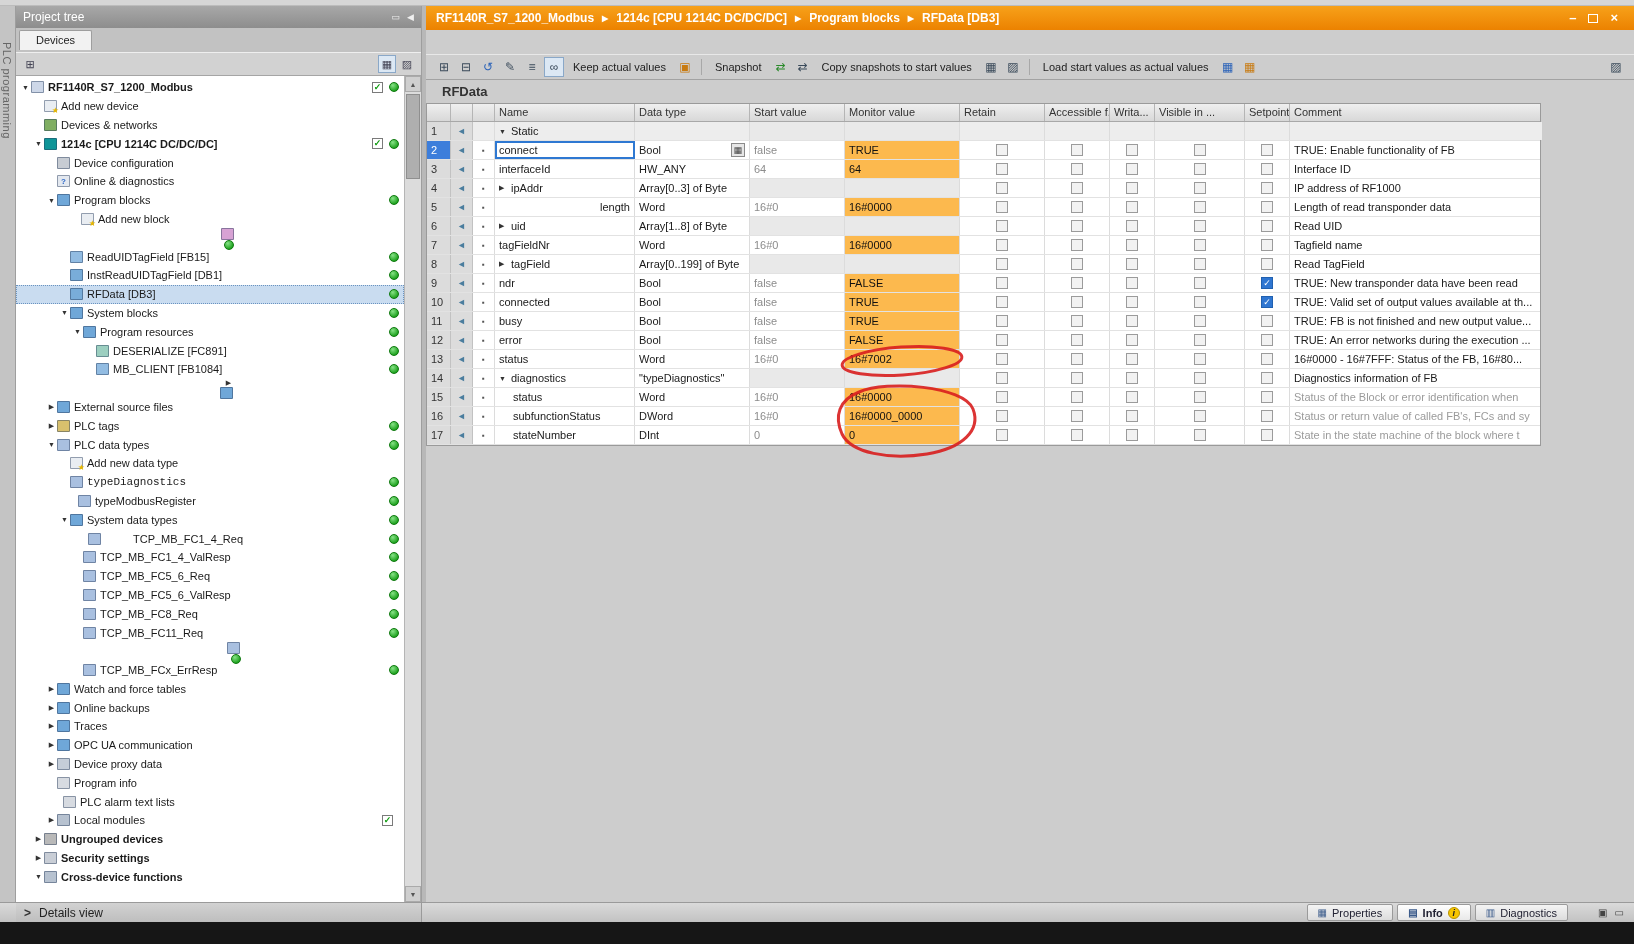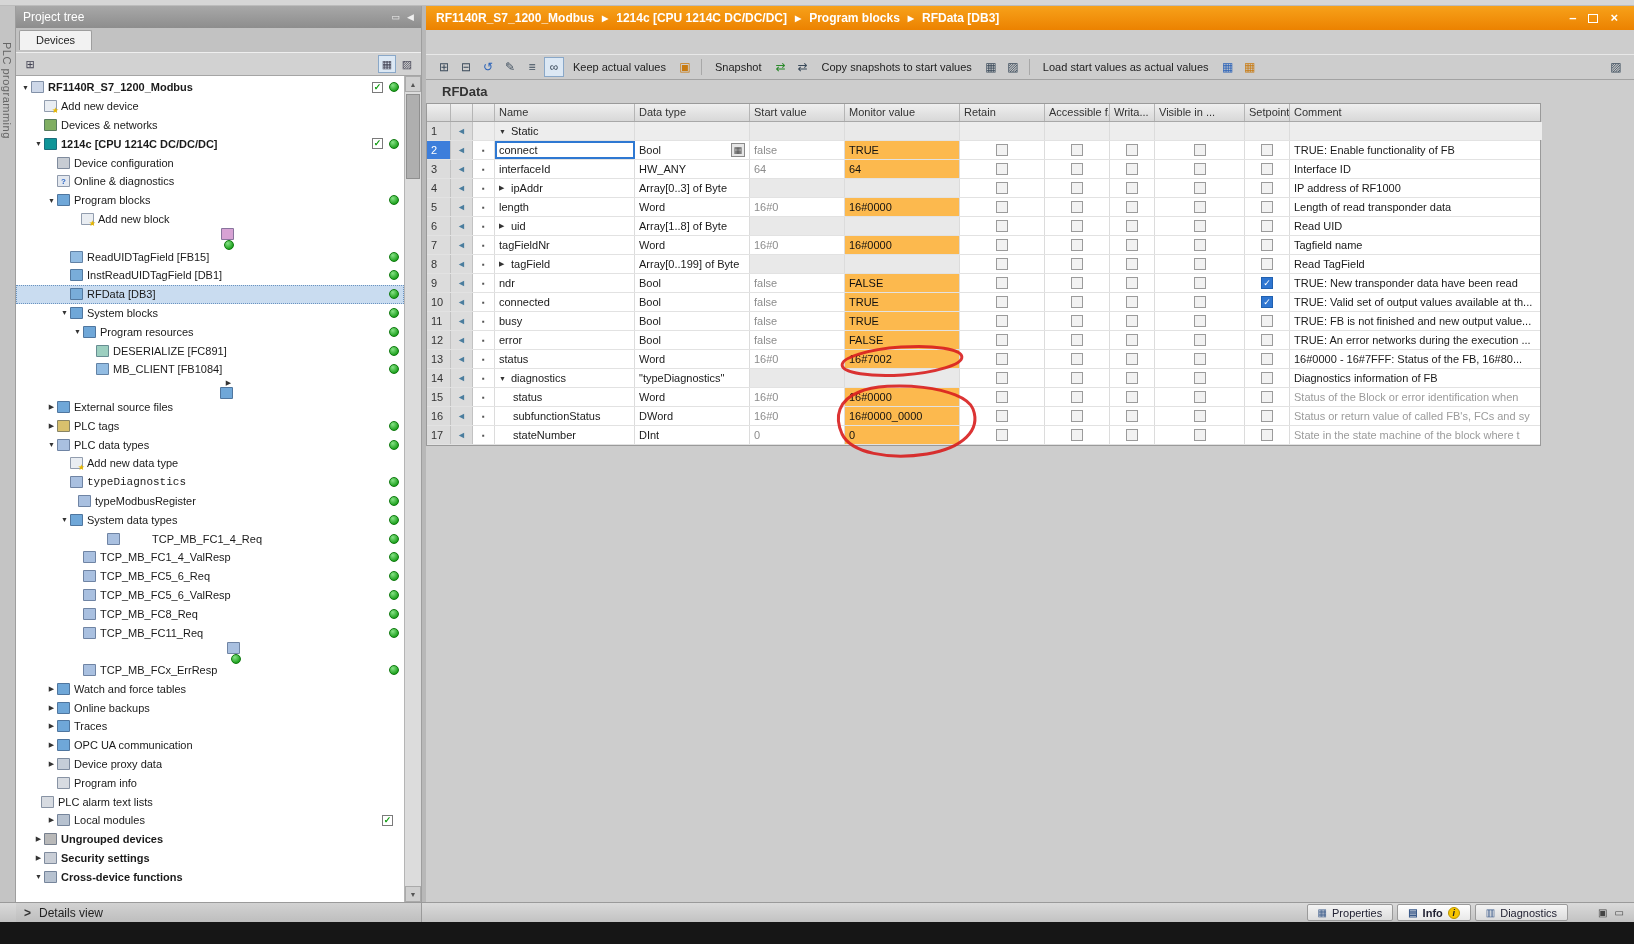--- a/index.html
+++ b/index.html
@@ -295,21 +295,21 @@
             <span class="tr-fill"></span>
             <span class="dot"></span>
           </div>
           <div class="tree-row" style="padding-left: 43px;">
             <span class="tr-exp">▼</span>
             <span class="ti ti-folder-sys"></span>
             <span class="tr-label">System data types</span>
             <span class="tr-fill"></span>
             <span class="dot"></span>
           </div>
-          <div class="tree-row" style="padding-left: 52px; gap: 28px;">
+          <div class="tree-row" style="padding-left: 33px; gap: 28px;">
             <span class="tr-exp"></span>
             <span class="ti ti-datatype"></span>
             <span class="tr-label">TCP_MB_FC1_4_Req</span>
             <span class="tr-fill"></span>
             <span class="dot"></span>
           </div>
           <div class="tree-row" style="padding-left: 56px;">
             <span class="tr-exp"></span>
             <span class="ti ti-datatype"></span>
             <span class="tr-label">TCP_MB_FC1_4_ValResp</span>
@@ -387,21 +387,21 @@
             <span class="ti ti-proxy"></span>
             <span class="tr-label">Device proxy data</span>
             <span class="tr-fill"></span>
           </div>
           <div class="tree-row" style="padding-left: 30px;">
             <span class="tr-exp"></span>
             <span class="ti ti-program-info"></span>
             <span class="tr-label">Program info</span>
             <span class="tr-fill"></span>
           </div>
-          <div class="tree-row" style="padding-left: 14px;">
+          <div class="tree-row" style="padding-left: 36px;">
             <span class="tr-exp"></span>
             <span class="ti ti-alarm-texts"></span>
             <span class="tr-label">PLC alarm text lists</span>
             <span class="tr-fill"></span>
           </div>
           <div class="tree-row" style="padding-left: 30px;">
             <span class="tr-exp">▶</span>
             <span class="ti ti-modules"></span>
             <span class="tr-label">Local modules</span>
             <span class="tr-fill"></span>
@@ -620,21 +620,21 @@
             <div class="gc c-com">IP address of RF1000</div>
           </div>
           <div class="grow">
             <div class="gc c-num">5</div>
             <div class="gc c-ic1">
               <span class="tagico">◄</span>
             </div>
             <div class="gc c-ic2">
               <span class="bullet">▪</span>
             </div>
-            <div class="gc c-name" style="padding-left: 4px;">
+            <div class="gc c-name" style="padding-left: 4px; justify-content: flex-end;">
               <span>length</span>
             </div>
             <div class="gc c-dt">
               <span>Word</span>
             </div>
             <div class="gc c-sv">16#0</div>
             <div class="gc c-mv mv-orange">16#0000</div>
             <div class="gc c-ret">
               <span class="cb"></span>
             </div>

